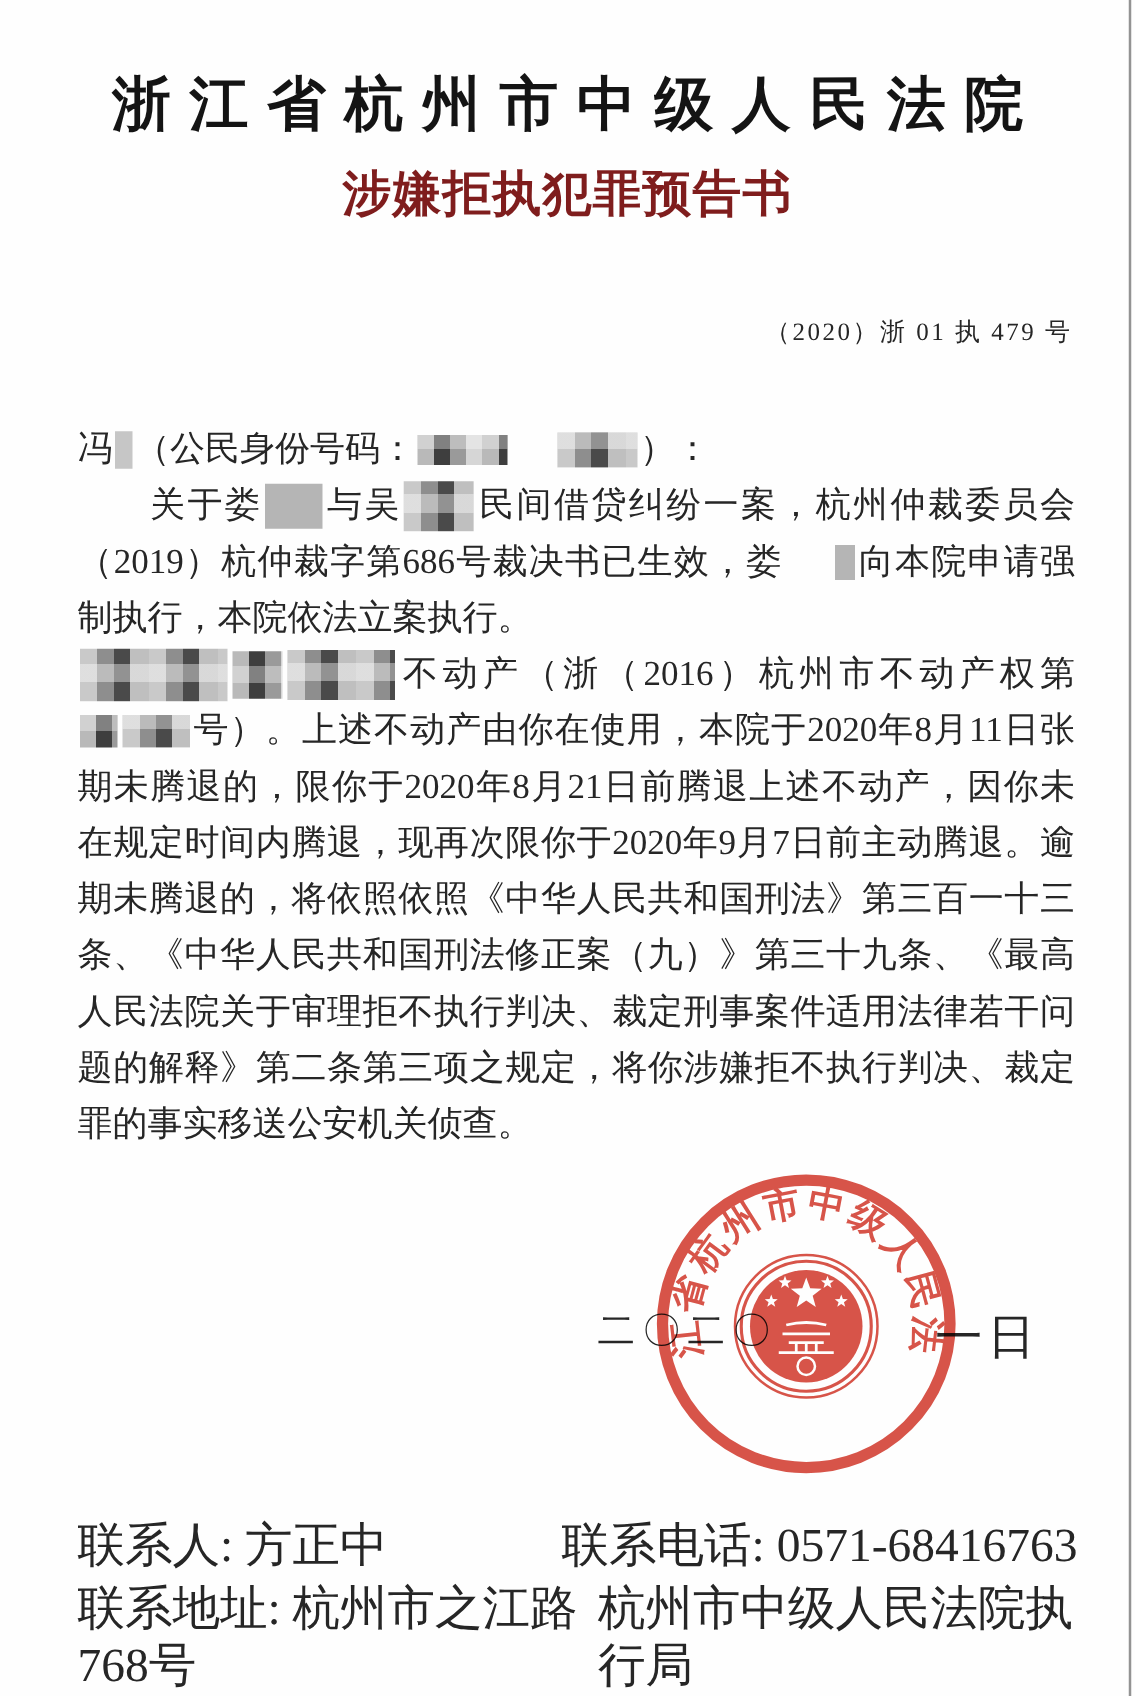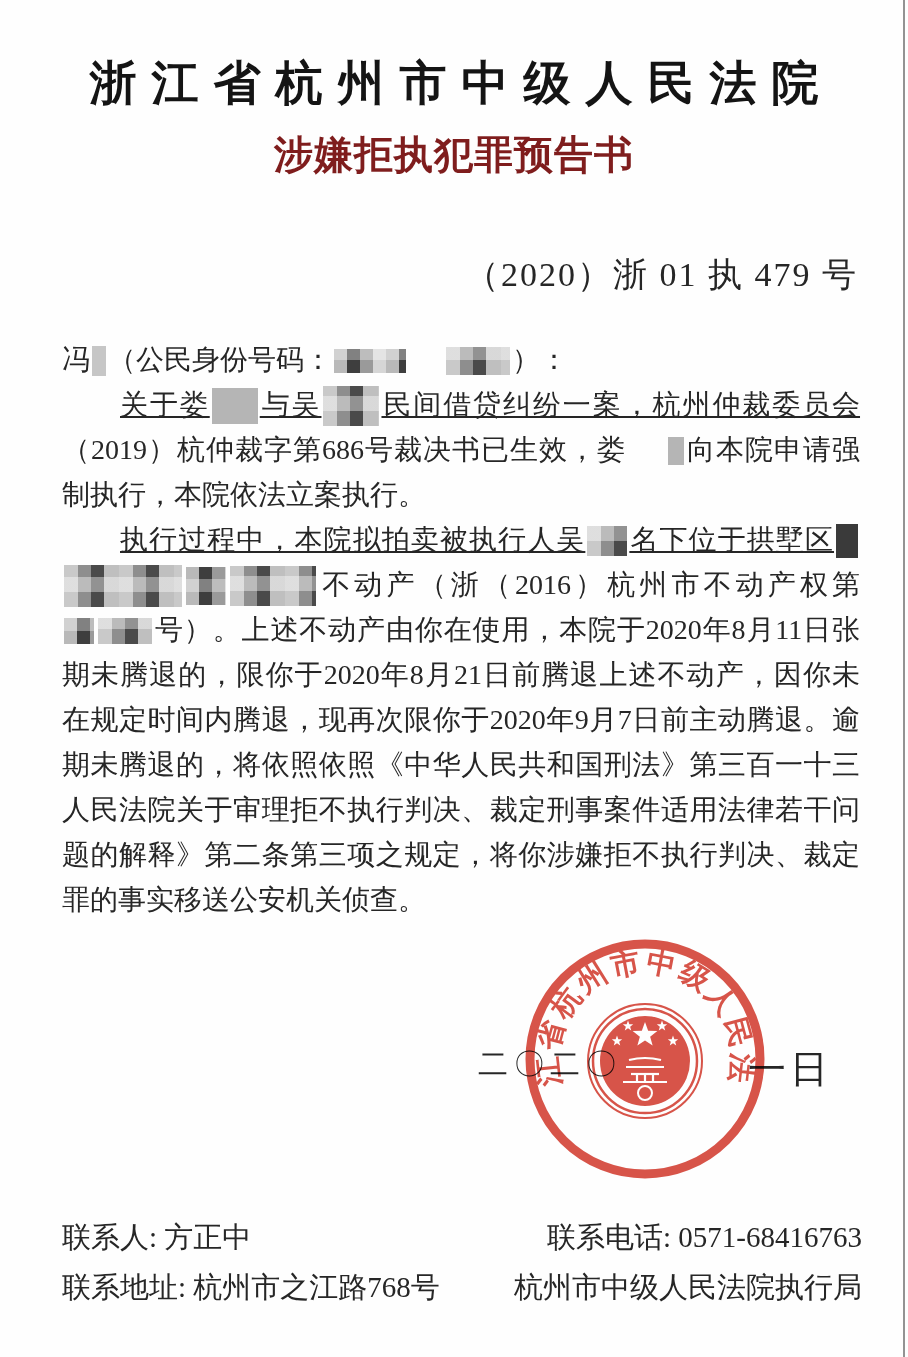--- a/index.html
+++ b/index.html
@@ -9,41 +9,41 @@
   }
   .edge-line{position:absolute;left:903px;top:0;width:2px;height:1357px;background:#6f6f6f;opacity:.75;}
   .court{
     position:absolute;top:52px;left:0;width:100%;margin:0;text-align:center;
     font-size:47px;font-weight:700;letter-spacing:15px;color:#141414;white-space:nowrap;text-indent:15px;
   }
   .doctitle{
     position:absolute;top:128px;left:0;width:100%;margin:0;text-align:center;
     font-size:39px;font-weight:700;letter-spacing:1px;color:#7f1d1d;
   }
-  .caseno{position:absolute;top:252px;right:50px;font-size:34px;letter-spacing:2px;}
+  .caseno{position:absolute;top:252px;right:50px;font-size:20px;letter-spacing:2px;}
   .docbody{position:absolute;top:337px;left:62px;width:798px;font-size:28px;line-height:45px;}
   .ln{white-space:nowrap;height:45px;}
   .jl{text-align:justify;text-align-last:justify;}
-  .ind{text-indent:58px;text-decoration:underline;}
+  .ind{text-indent:58px;}
   .m{display:inline-block;vertical-align:middle;margin:0 2px;position:relative;top:-2px;}
   .mA{background:
       repeating-linear-gradient(0deg, rgba(255,255,255,0) 0 15px, rgba(255,255,255,.4) 15px 30px),
       repeating-linear-gradient(90deg,#c9c9c9 0 14px,#8e8e8e 14px 27px,#4a4a4a 27px 40px,#bfbfbf 40px 55px);}
   .mB{background:
       repeating-linear-gradient(0deg, rgba(255,255,255,0) 0 13px, rgba(255,255,255,.35) 13px 26px),
       repeating-linear-gradient(90deg,#b9b9b9 0 13px,#3e3e3e 13px 26px,#9a9a9a 26px 39px,#d6d6d6 39px 52px);}
   .mC{background:#b5b5b5;}
   .mD{background:#3a3a3a;}
   .mE{background:#c6c6c6;}
   .sp{display:inline-block;}
   .date-left{position:absolute;left:478px;top:1044px;font-size:30px;letter-spacing:6px;white-space:nowrap;}
   .date-right{position:absolute;left:748px;top:1044px;font-size:38px;letter-spacing:4px;white-space:nowrap;}
   .seal{position:absolute;left:516px;top:930px;width:258px;height:258px;mix-blend-mode:multiply;opacity:.93;}
   .seal text{font-family:"Liberation Serif","DejaVu Serif",serif;font-weight:700;}
-  .footer{position:absolute;left:62px;top:1214px;width:800px;font-size:29px;}
+  .footer{position:absolute;left:62px;top:1214px;width:800px;font-size:38px;}
   .frow{display:flex;justify-content:space-between;line-height:46px;height:50px;}
 </style>
 </head>
 <body>
 
 <div class="page">
   <div class="edge-line"></div>
 
   <h1 class="court">浙江省杭州市中级人民法院</h1>
   <h2 class="doctitle">涉嫌拒执犯罪预告书</h2>
@@ -53,32 +53,30 @@
     <div class="ln">
       <span>冯</span><span class="m mE" style="width:14px;height:30px"></span><span>（公民身份号码：</span><span class="m mB" style="width:72px;height:24px"></span><span class="sp" style="width:36px"></span><span class="m mA" style="width:64px;height:28px"></span><span>）：</span>
     </div>
     <div class="ln jl ind">
       <span>关于娄</span><span class="m mC" style="width:46px;height:36px"></span><span>与吴</span><span class="m mA" style="width:56px;height:40px"></span><span>民间借贷纠纷一案，杭州仲裁委员会</span>
     </div>
     <div class="ln jl">
       <span>（2019）杭仲裁字第686号裁决书已生效，娄</span><span class="sp" style="width:40px"></span><span class="m mC" style="width:16px;height:28px"></span><span>向本院申请强</span>
     </div>
     <div class="ln">制执行，本院依法立案执行。</div>
-    <div class="ln jl ind">
-      <span>执行过程中，本院拟拍卖被执行人吴</span><span class="m mA" style="width:40px;height:30px"></span><span>名下位于拱墅区</span><span class="m mD" style="width:22px;height:34px"></span>
-    </div>
     <div class="ln jl">
       <span class="m mA" style="width:118px;height:42px"></span><span class="m mB" style="width:40px;height:38px"></span><span class="m mA" style="width:86px;height:40px"></span><span>不动产（浙（2016）杭州市不动产权第</span>
     </div>
     <div class="ln jl">
       <span class="m mB" style="width:30px;height:26px"></span><span class="m mA" style="width:54px;height:26px"></span><span>号）。上述不动产由你在使用，本院于2020年8月11日张</span>
     </div>
     <div class="ln jl">期未腾退的，限你于2020年8月21日前腾退上述不动产，因你未</div>
     <div class="ln jl">在规定时间内腾退，现再次限你于2020年9月7日前主动腾退。逾</div>
     <div class="ln jl">期未腾退的，将依照依照《中华人民共和国刑法》第三百一十三</div>
+    <div class="ln jl">条、《中华人民共和国刑法修正案（九）》第三十九条、《最高</div>
     <div class="ln jl">人民法院关于审理拒不执行判决、裁定刑事案件适用法律若干问</div>
     <div class="ln jl">题的解释》第二条第三项之规定，将你涉嫌拒不执行判决、裁定</div>
     <div class="ln">罪的事实移送公安机关侦查。</div>
   </div>
 
   <div class="date-left">二〇二〇</div>
   <div class="date-right">一日</div>
 
   <svg class="seal" viewBox="0 0 258 258" aria-hidden="true">
     <defs>

